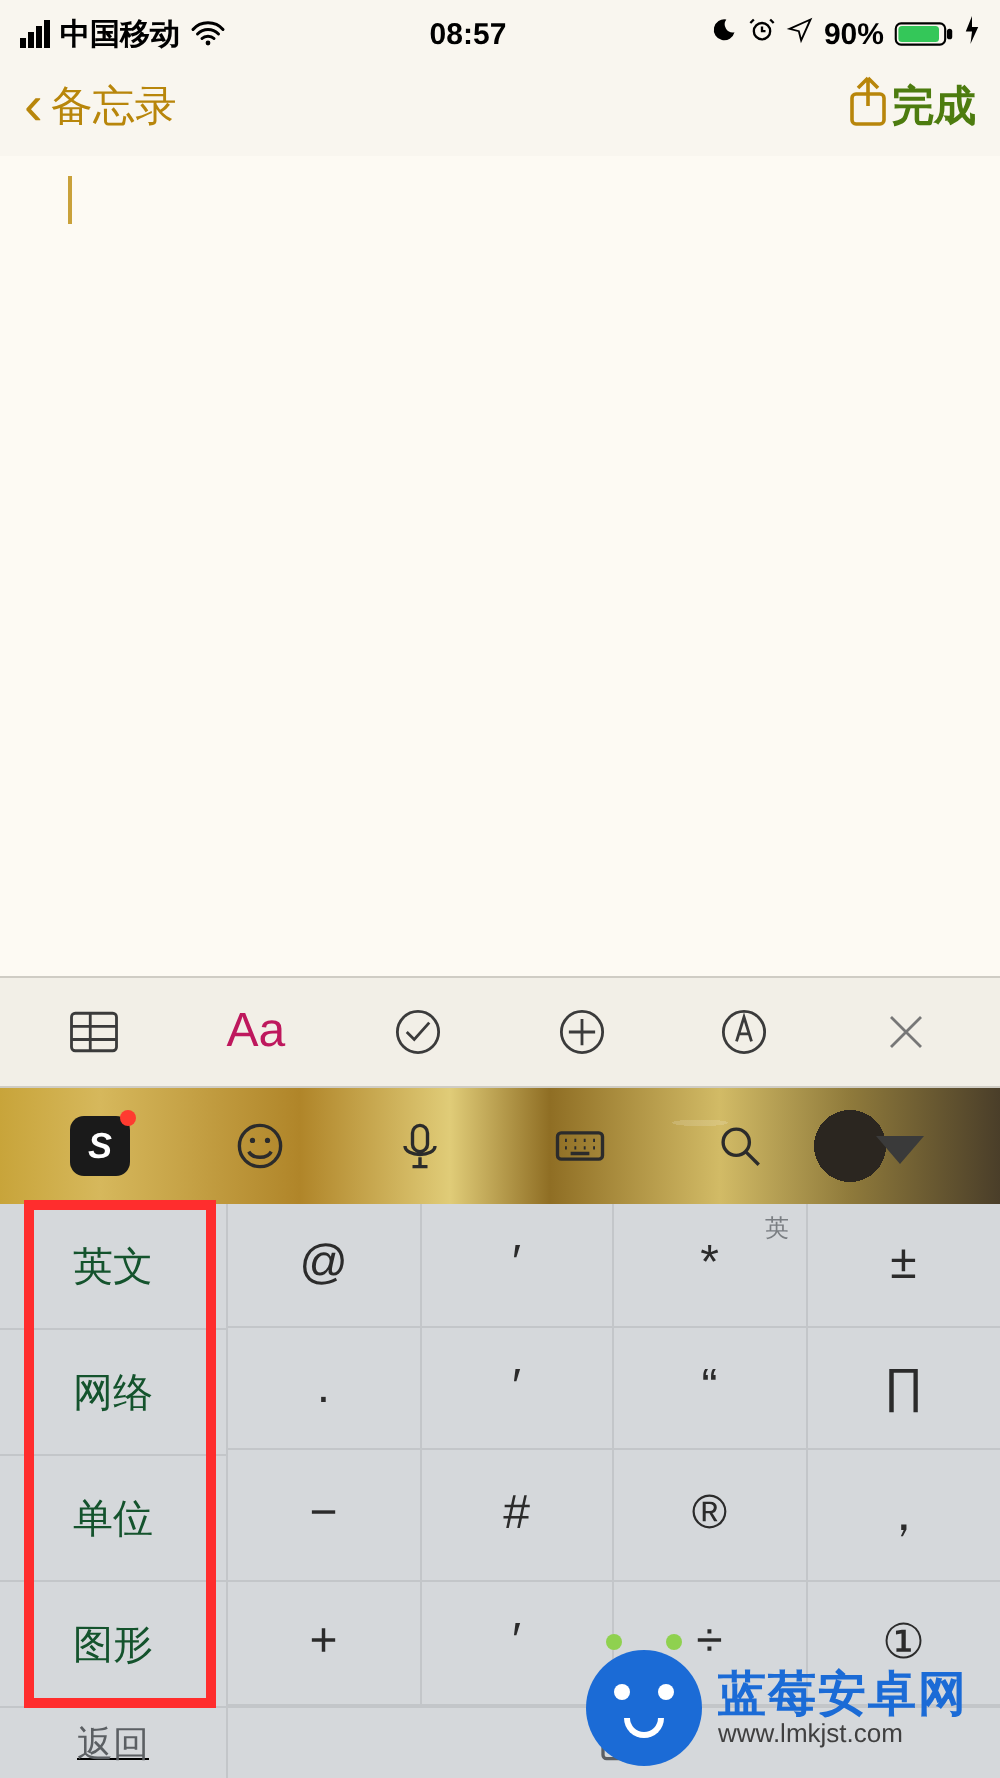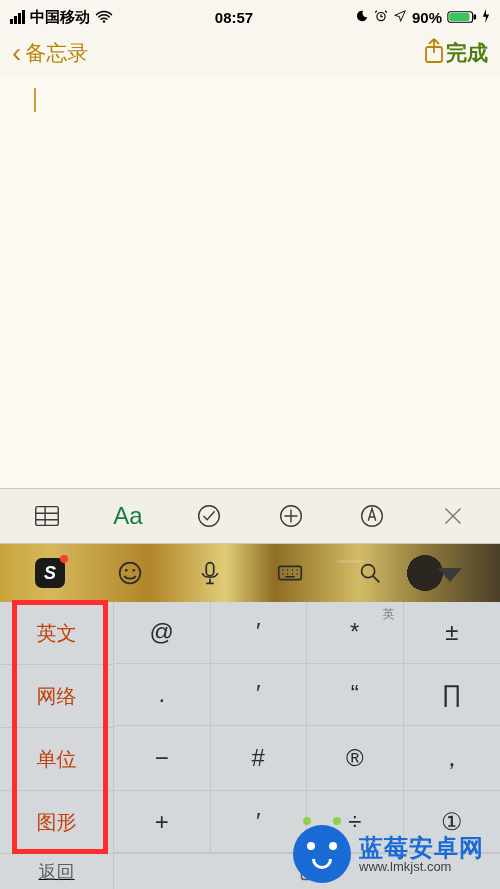--- a/index.html
+++ b/index.html
@@ -37,21 +37,21 @@
     position: relative; background: #fdfaf3;
     height: 410px;
   }
   .cursor {
     position: absolute; left: 34px; top: 10px; width: 2px; height: 24px; background: #c9a13a;
   }
   .notes-toolbar {
     display: flex; align-items: center; justify-content: space-around;
     border-top: 1px solid #cfccc4; border-bottom: 1px solid #cfccc4;
     background: #f2efe7; height: 56px; padding: 0 6px;
-    color: #15803d; font-size: 20px;
+    color: #be185d; font-size: 20px;
   }
   .tb-btn { display:flex; align-items:center; justify-content:center; width:52px; height:52px; }
   .tb-btn svg { width: 30px; height: 30px; stroke: #3b3b3b; fill: none; stroke-width: 1.5; }
   .tb-btn.aa { font-size: 24px; font-weight: 500; }
   .tb-btn.close-x { color:#777; }
   .tb-btn.close-x svg { stroke:#777; }
   .photo-strip {
     height: 58px;
     background: linear-gradient(90deg,#c8a43a 0%,#d6b85c 10%,#b08529 30%,#e0cc78 45%,#8f6e24 55%,#d2bb66 72%,#8f7a3b 85%,#4a3e29 100%);
     position: relative;
@@ -66,21 +66,21 @@
     pointer-events:none;
   }
   .ime-btn { width:48px; height:40px; display:flex; align-items:center; justify-content:center; position:relative; z-index:1; }
   .ime-btn svg { width:30px; height:30px; }
   .sogou-icon { width:30px; height:30px; border-radius:7px; background:#1a1a1a; color:#fff; display:flex; align-items:center; justify-content:center; font-size:18px; font-weight:700; font-style:italic; position:relative; }
   .sogou-icon::after{content:""; position:absolute; top:-3px; right:-3px; width:8px; height:8px; border-radius:50%; background:#ff3b30;}
   .down-tri { width:0; height:0; border-left:12px solid transparent; border-right:12px solid transparent; border-top:14px solid #3a3a3a; margin-top:4px; }
   .symbols-area { background:#d5d8db; height:251px; display:flex; position:relative; }
   .cat-col { width:114px; display:flex; flex-direction:column; border-right:1px solid #c3c6c9; }
   .hl-frame { position:absolute; left:12px; top:-2px; width:96px; height:254px; border:5px solid #ff2d2d; pointer-events:none; z-index:5; }
-  .cat-btn { flex:1; display:flex; align-items:center; justify-content:center; font-size:20px; color:#c2410c; border-bottom:1px solid #c3c6c9; }
+  .cat-btn { flex:1; display:flex; align-items:center; justify-content:center; font-size:20px; color:#14532d; border-bottom:1px solid #c3c6c9; }
   .cat-btn:last-child{border-bottom:none;}
   .sym-grid { flex:1; display:grid; grid-template-columns: repeat(4, 1fr); }
   .sym-cell { display:flex; align-items:center; justify-content:center; font-size:24px; color:#2b2b2b; border-right:1px solid #c3c6c9; border-bottom:1px solid #c3c6c9; position:relative; }
   .sym-cell:nth-child(4n){border-right:none;}
   .sym-cell .sup { position:absolute; top:4px; right:8px; font-size:12px; color:#7a7e82; }
   .bottom-bar { height:36px; background:#d5d8db; border-top:1px solid #c3c6c9; display:flex; align-items:center;text-decoration:underline; }
   .ret-btn { width:114px; display:flex; align-items:center; justify-content:center; font-size:18px; color:#5b5f63; border-right:1px solid #c3c6c9; height:100%; }
   .lock-wrap { flex:1; display:flex; align-items:center; justify-content:center; }
   .lock-wrap svg { width:22px; height:22px; stroke:#5b5f63; fill:none; stroke-width:1.8; }
   .watermark {

